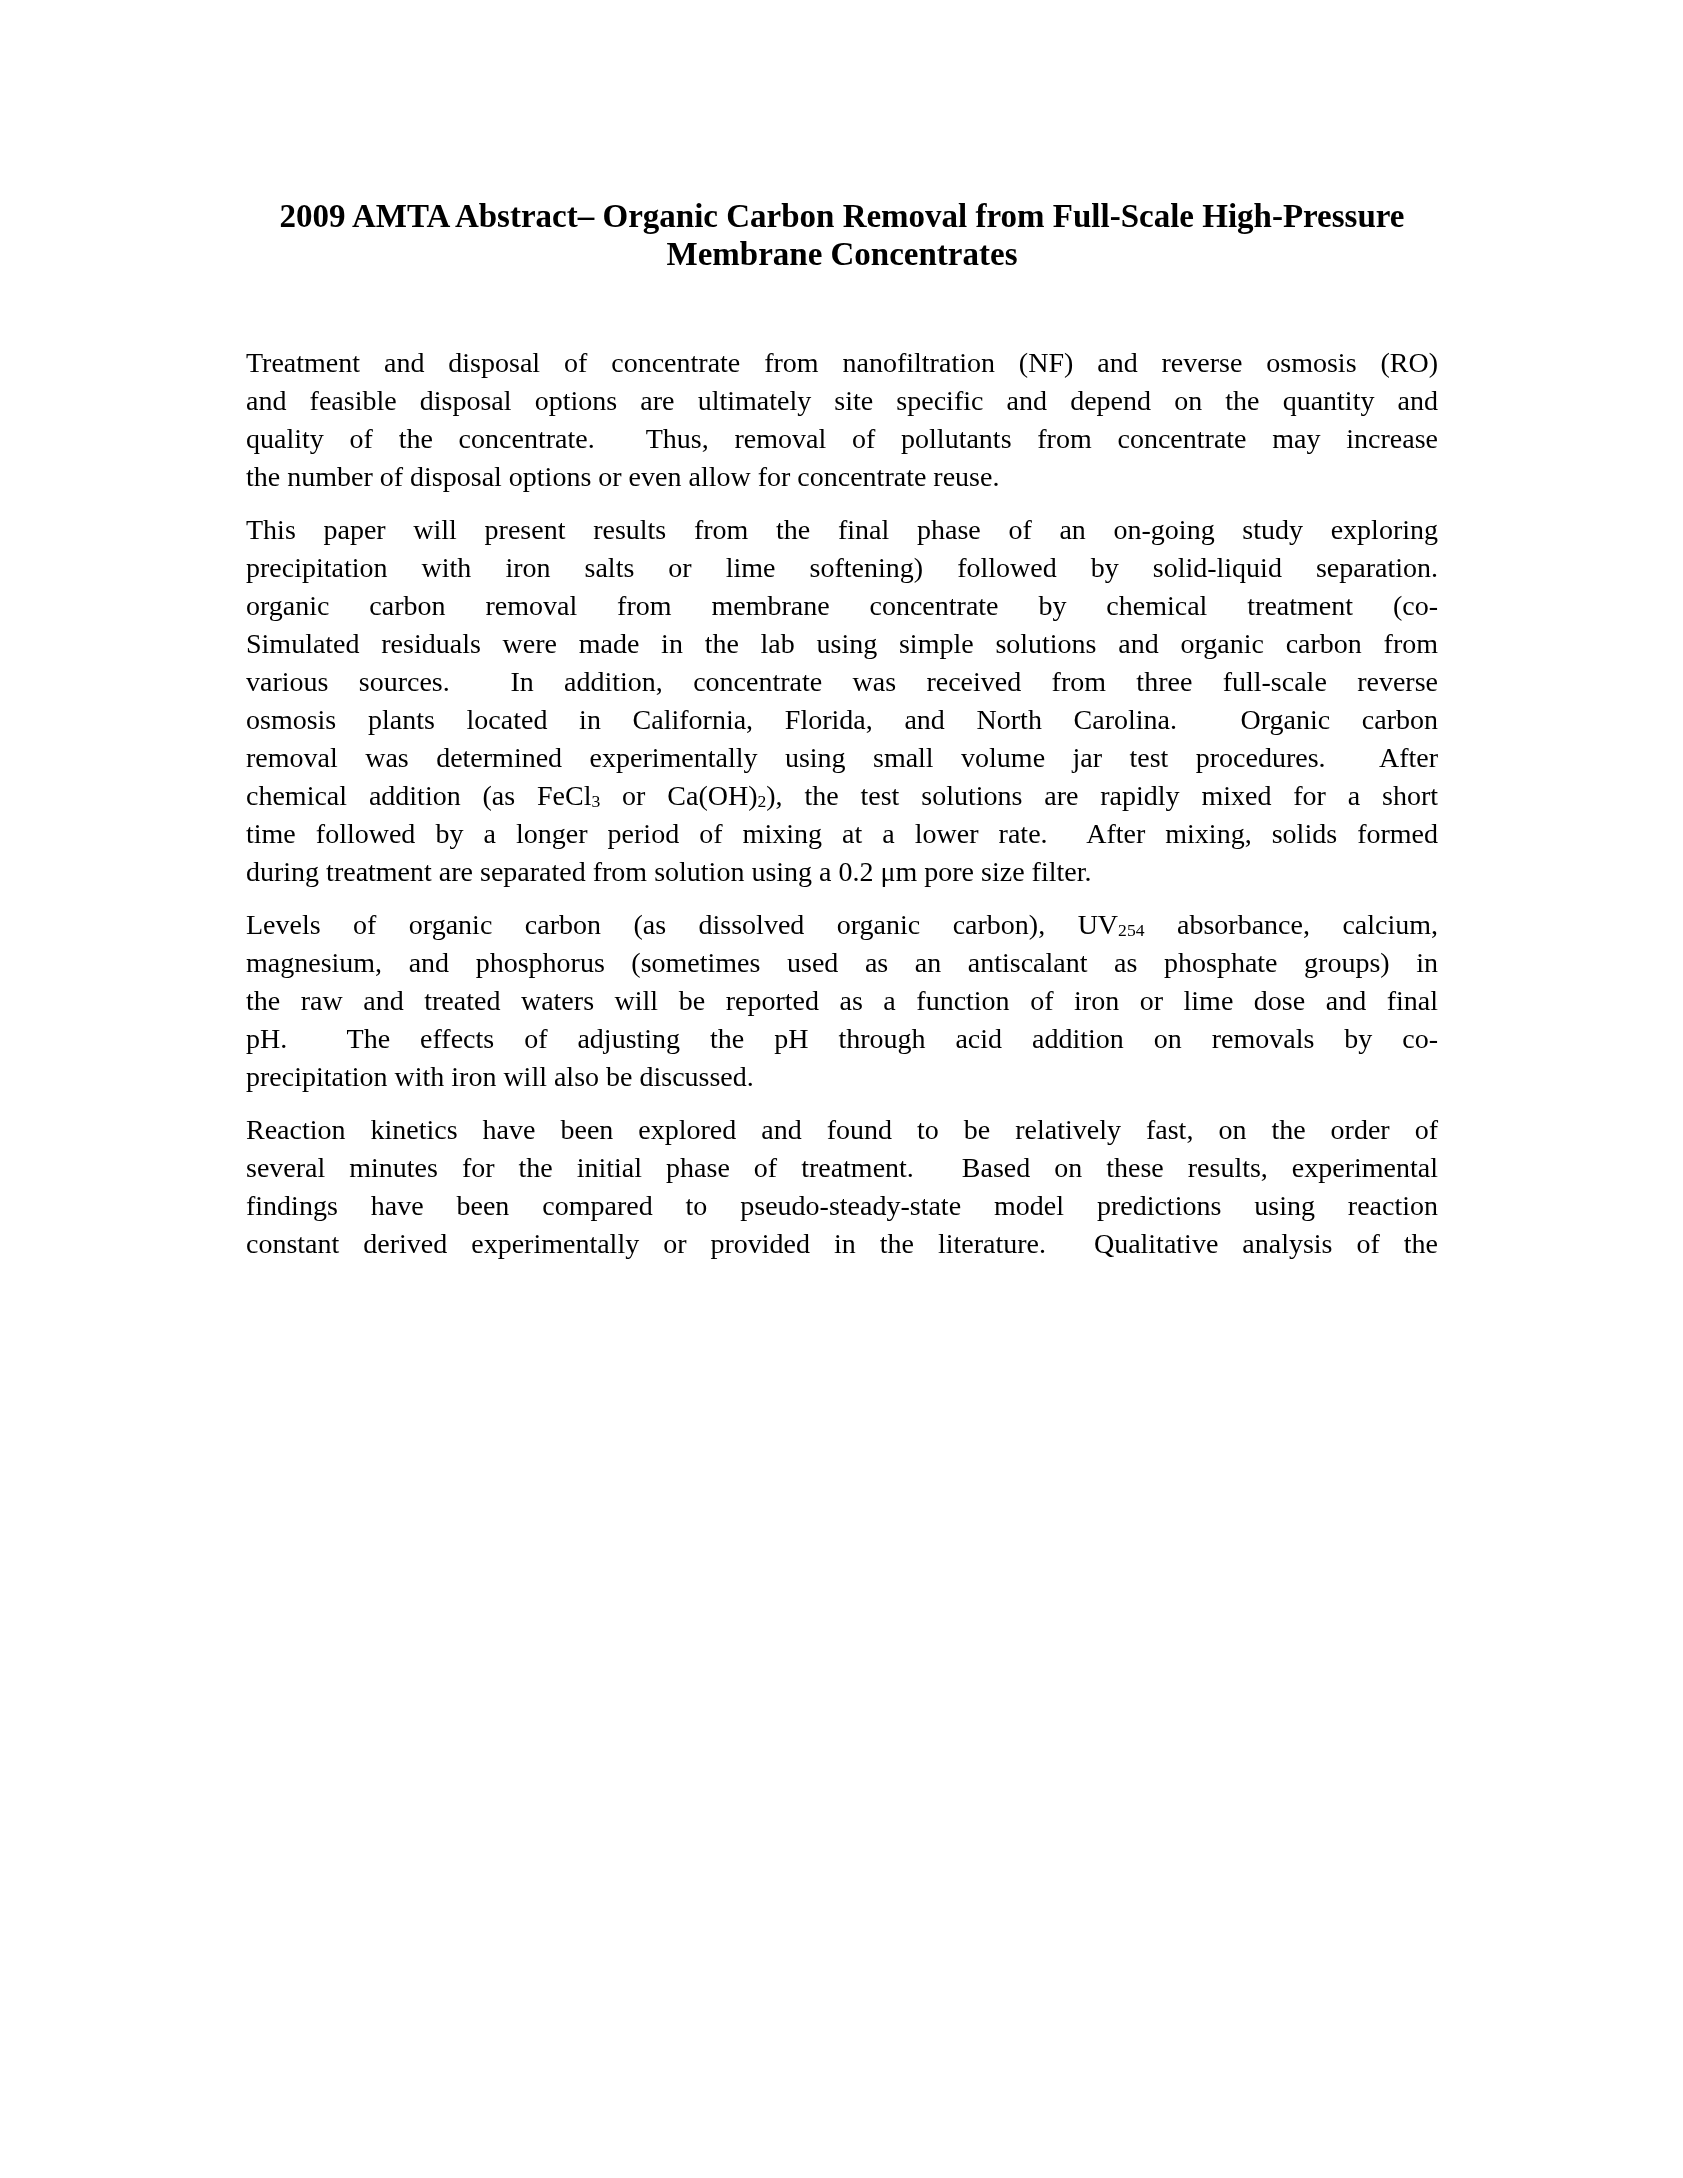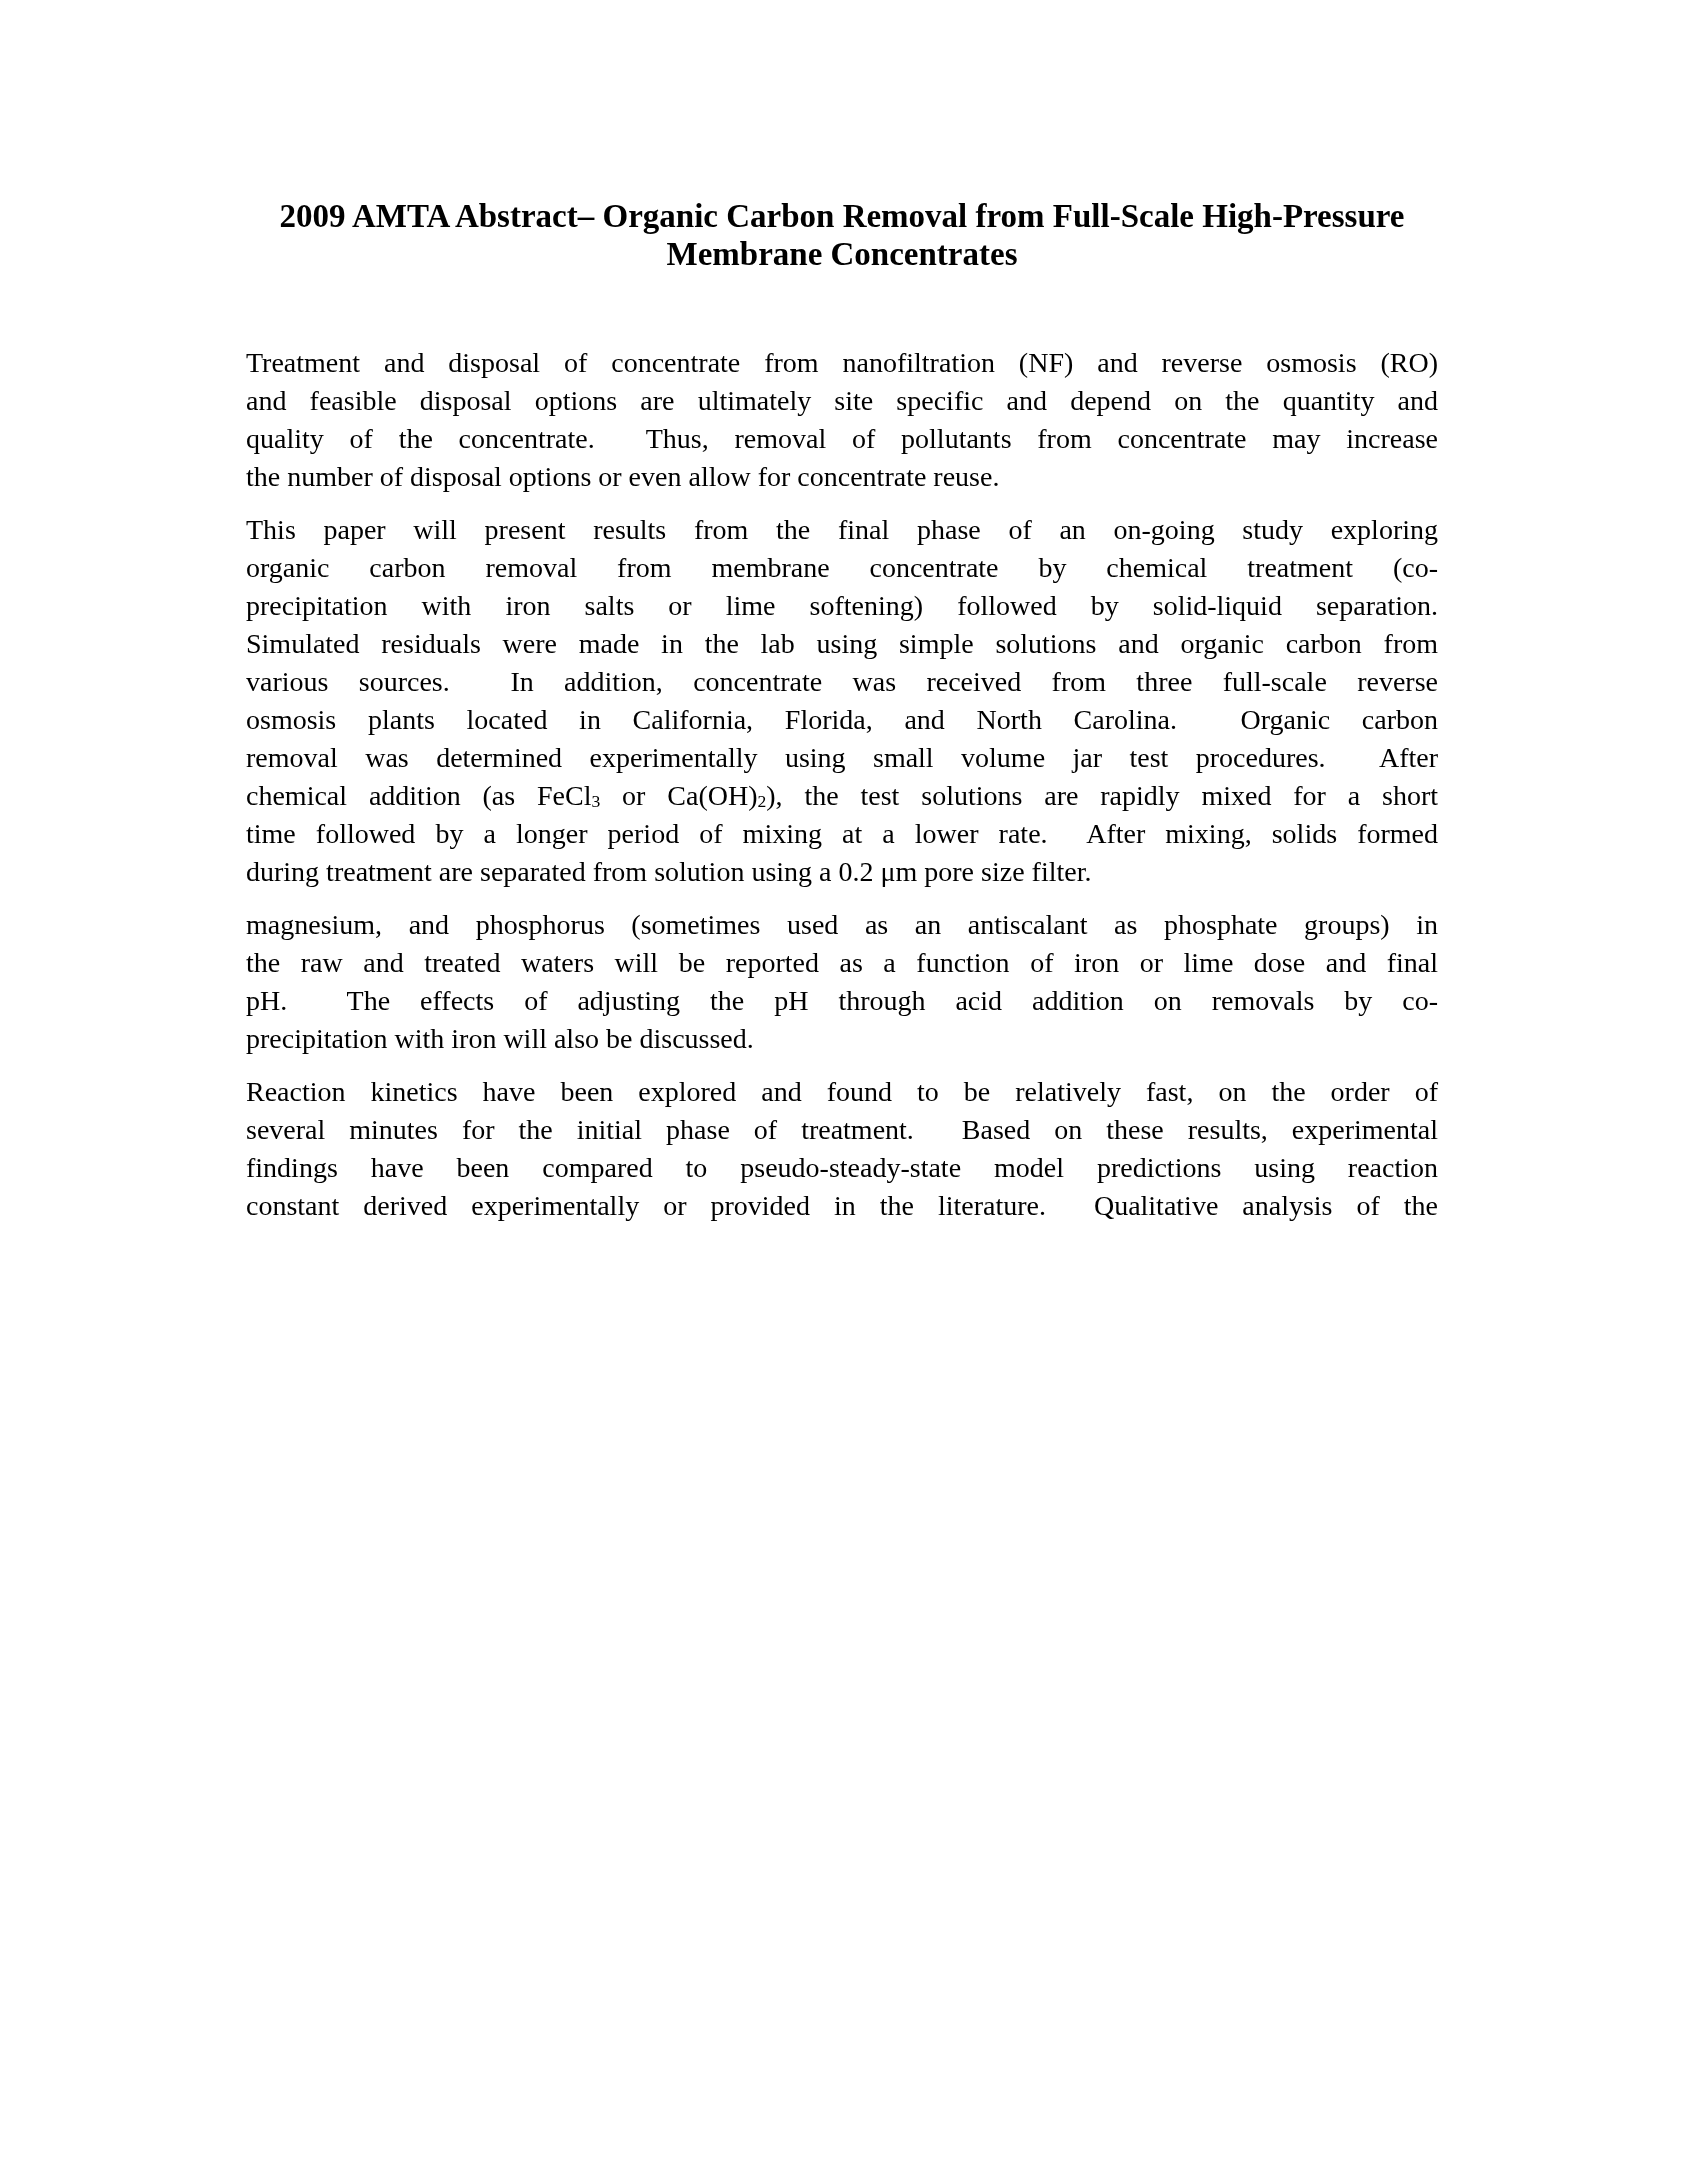--- a/index.html
+++ b/index.html
@@ -63,31 +63,32 @@
       </div>
     <div class="doc-body">
         <div class="para">
           <div class="line"><span>Treatment and disposal of concentrate from nanofiltration (NF) and reverse osmosis (RO)</span></div>
           <div class="line"><span>and feasible disposal options are ultimately site specific and depend on the quantity and</span></div>
           <div class="line"><span>quality of the concentrate.&nbsp; Thus, removal of pollutants from concentrate may increase</span></div>
           <div class="line last"><span>the number of disposal options or even allow for concentrate reuse.</span></div>
         </div>
         <div class="para">
           <div class="line"><span>This paper will present results from the final phase of an on-going study exploring</span></div>
+          <div class="line"><span>precipitation with iron salts or lime softening) followed by solid-liquid separation.</span></div>
           <div class="line"><span>organic carbon removal from membrane concentrate by chemical treatment (co-</span></div>
-          <div class="line"><span>precipitation with iron salts or lime softening) followed by solid-liquid separation.</span></div>
           <div class="line"><span>Simulated residuals were made in the lab using simple solutions and organic carbon from</span></div>
           <div class="line"><span>various sources.&nbsp; In addition, concentrate was received from three full-scale reverse</span></div>
           <div class="line"><span>osmosis plants located in California, Florida, and North Carolina.&nbsp; Organic carbon</span></div>
           <div class="line"><span>removal was determined experimentally using small volume jar test procedures.&nbsp; After</span></div>
           <div class="line"><span>chemical addition (as FeCl</span><sub>3</sub><span> or Ca(OH)</span><sub>2</sub><span>), the test solutions are rapidly mixed for a short</span></div>
           <div class="line"><span>time followed by a longer period of mixing at a lower rate.&nbsp; After mixing, solids formed</span></div>
           <div class="line last"><span>during treatment are separated from solution using a 0.2 μm pore size filter.</span></div>
         </div>
         <div class="para">
+          <div class="line"><span>Levels of organic carbon (as dissolved organic carbon), UV</span><sub>254</sub><span> absorbance, calcium,</span></div>
           <div class="line"><span>magnesium, and phosphorus (sometimes used as an antiscalant as phosphate groups) in</span></div>
           <div class="line"><span>the raw and treated waters will be reported as a function of iron or lime dose and final</span></div>
           <div class="line"><span>pH.&nbsp; The effects of adjusting the pH through acid addition on removals by co-</span></div>
           <div class="line last"><span>precipitation with iron will also be discussed.</span></div>
         </div>
         <div class="para">
           <div class="line"><span>Reaction kinetics have been explored and found to be relatively fast, on the order of</span></div>
           <div class="line"><span>several minutes for the initial phase of treatment.&nbsp; Based on these results, experimental</span></div>
           <div class="line"><span>findings have been compared to pseudo-steady-state model predictions using reaction</span></div>
           <div class="line"><span>constant derived experimentally or provided in the literature.&nbsp; Qualitative analysis of the</span></div>

